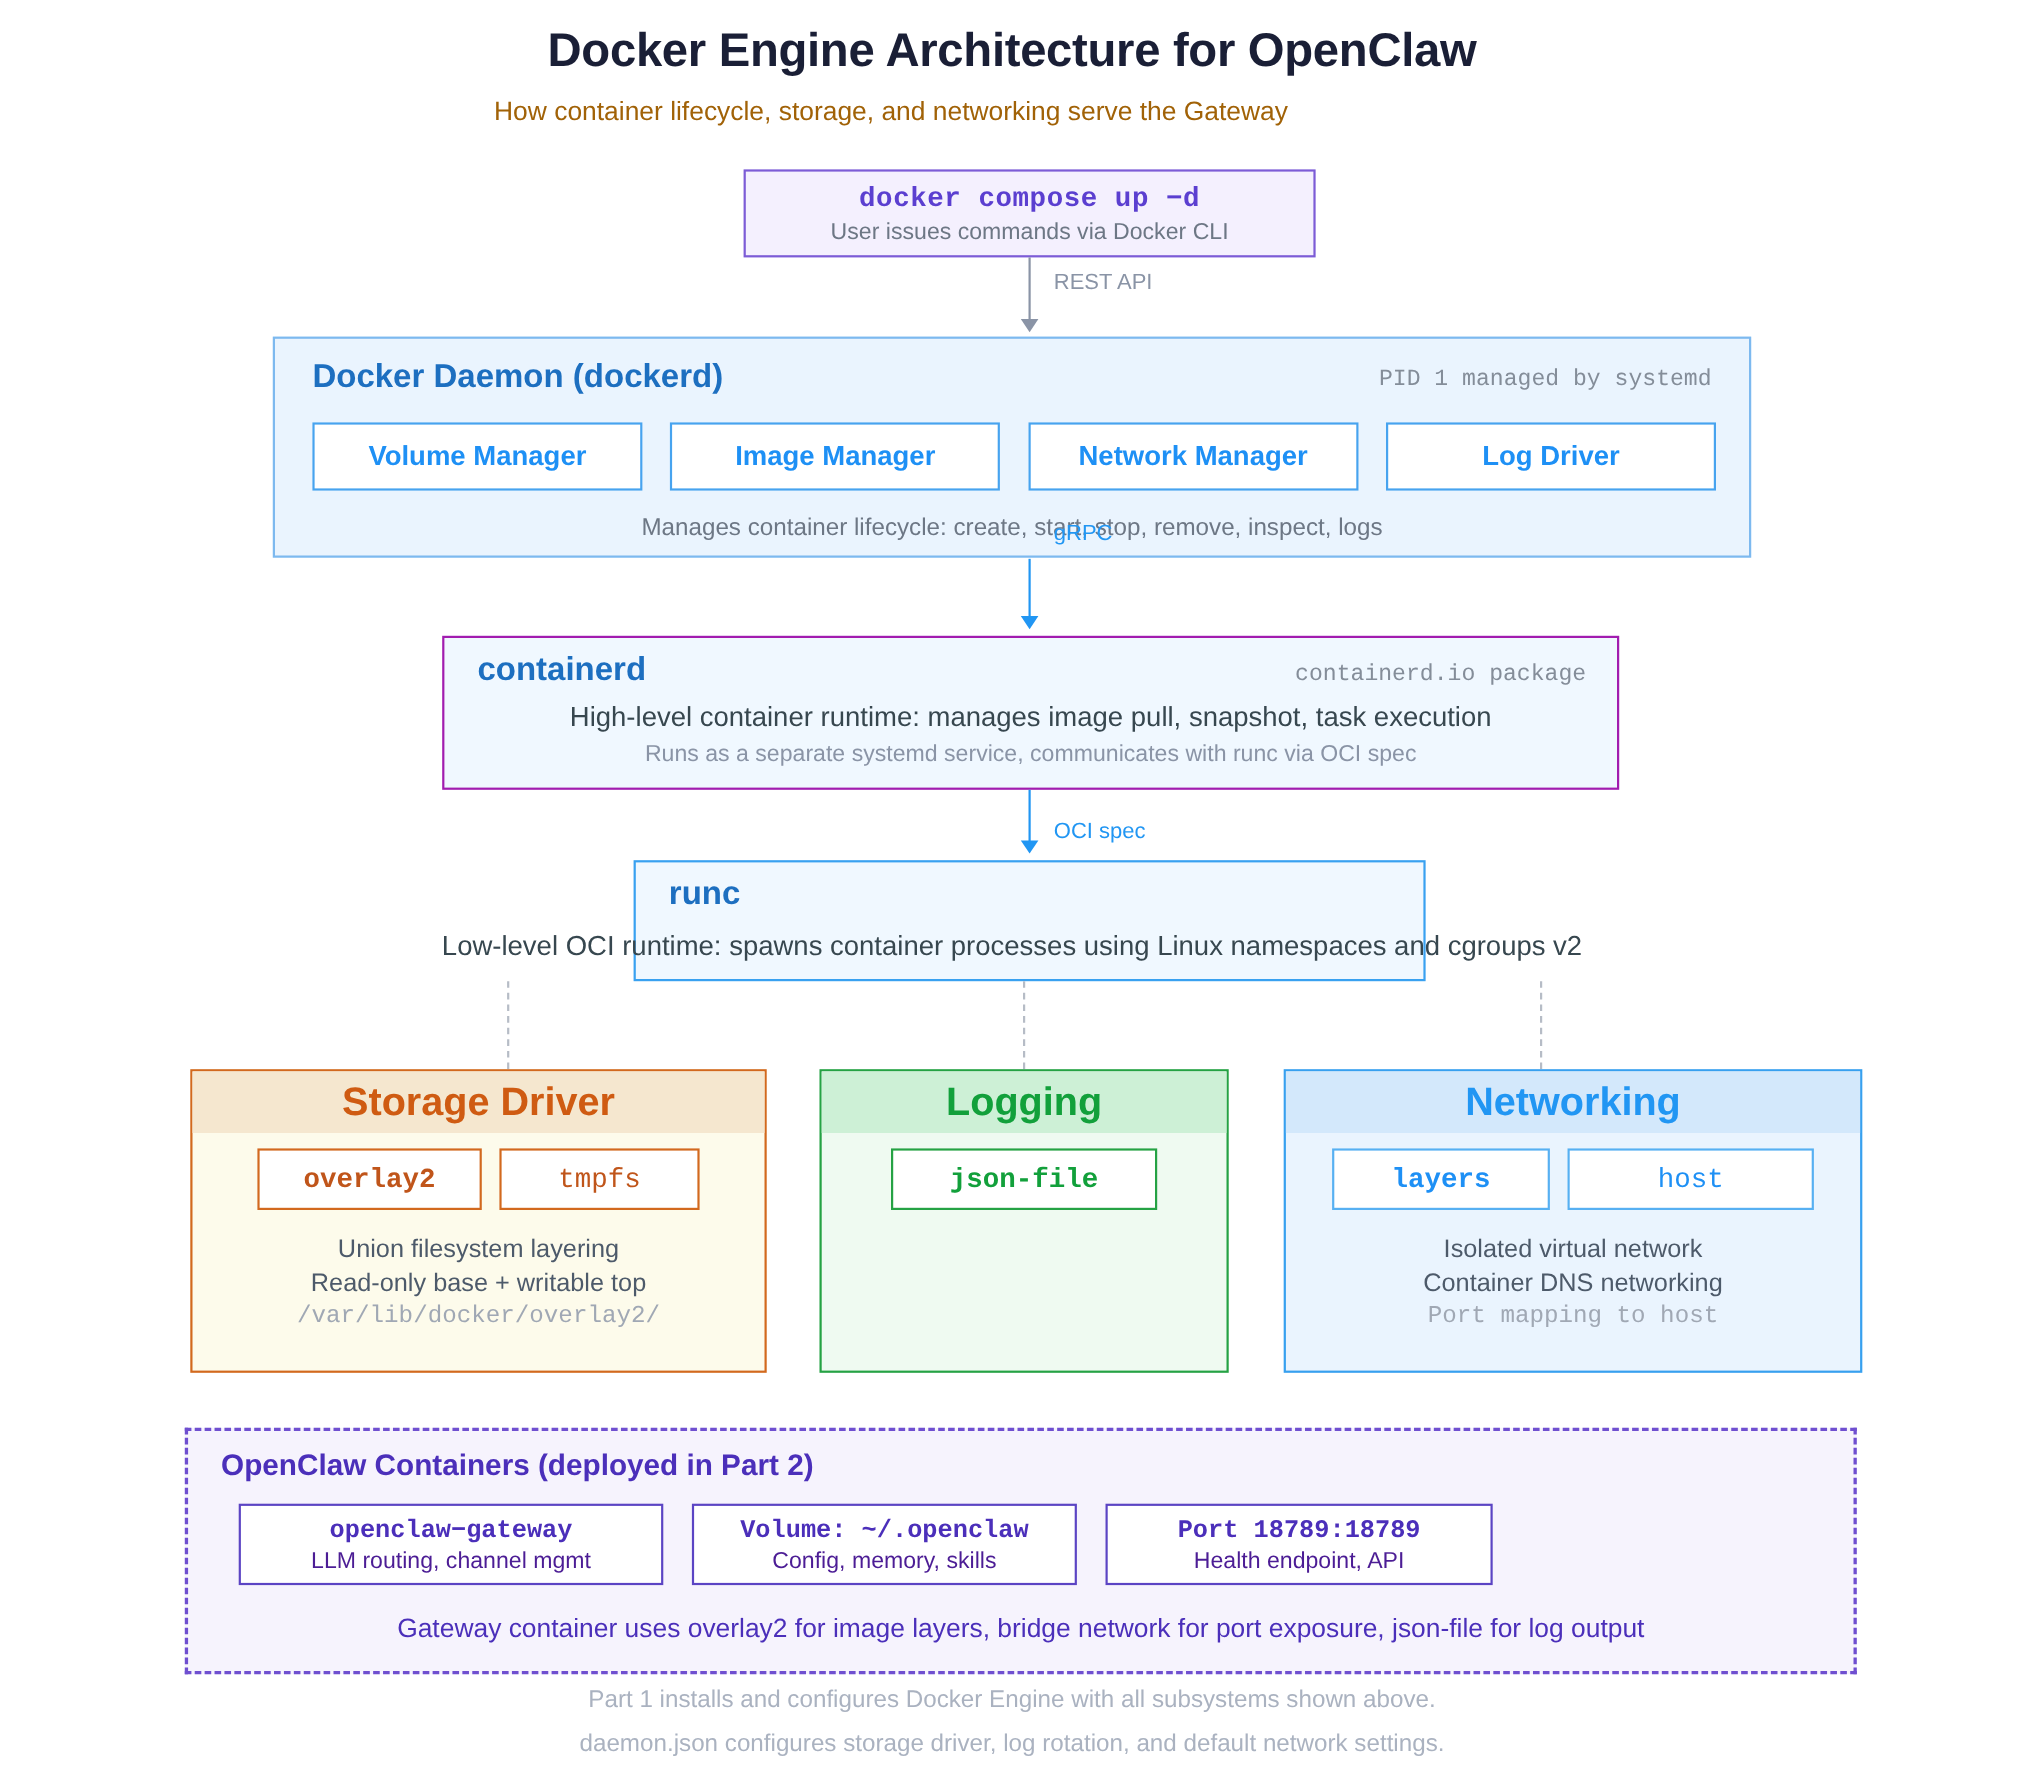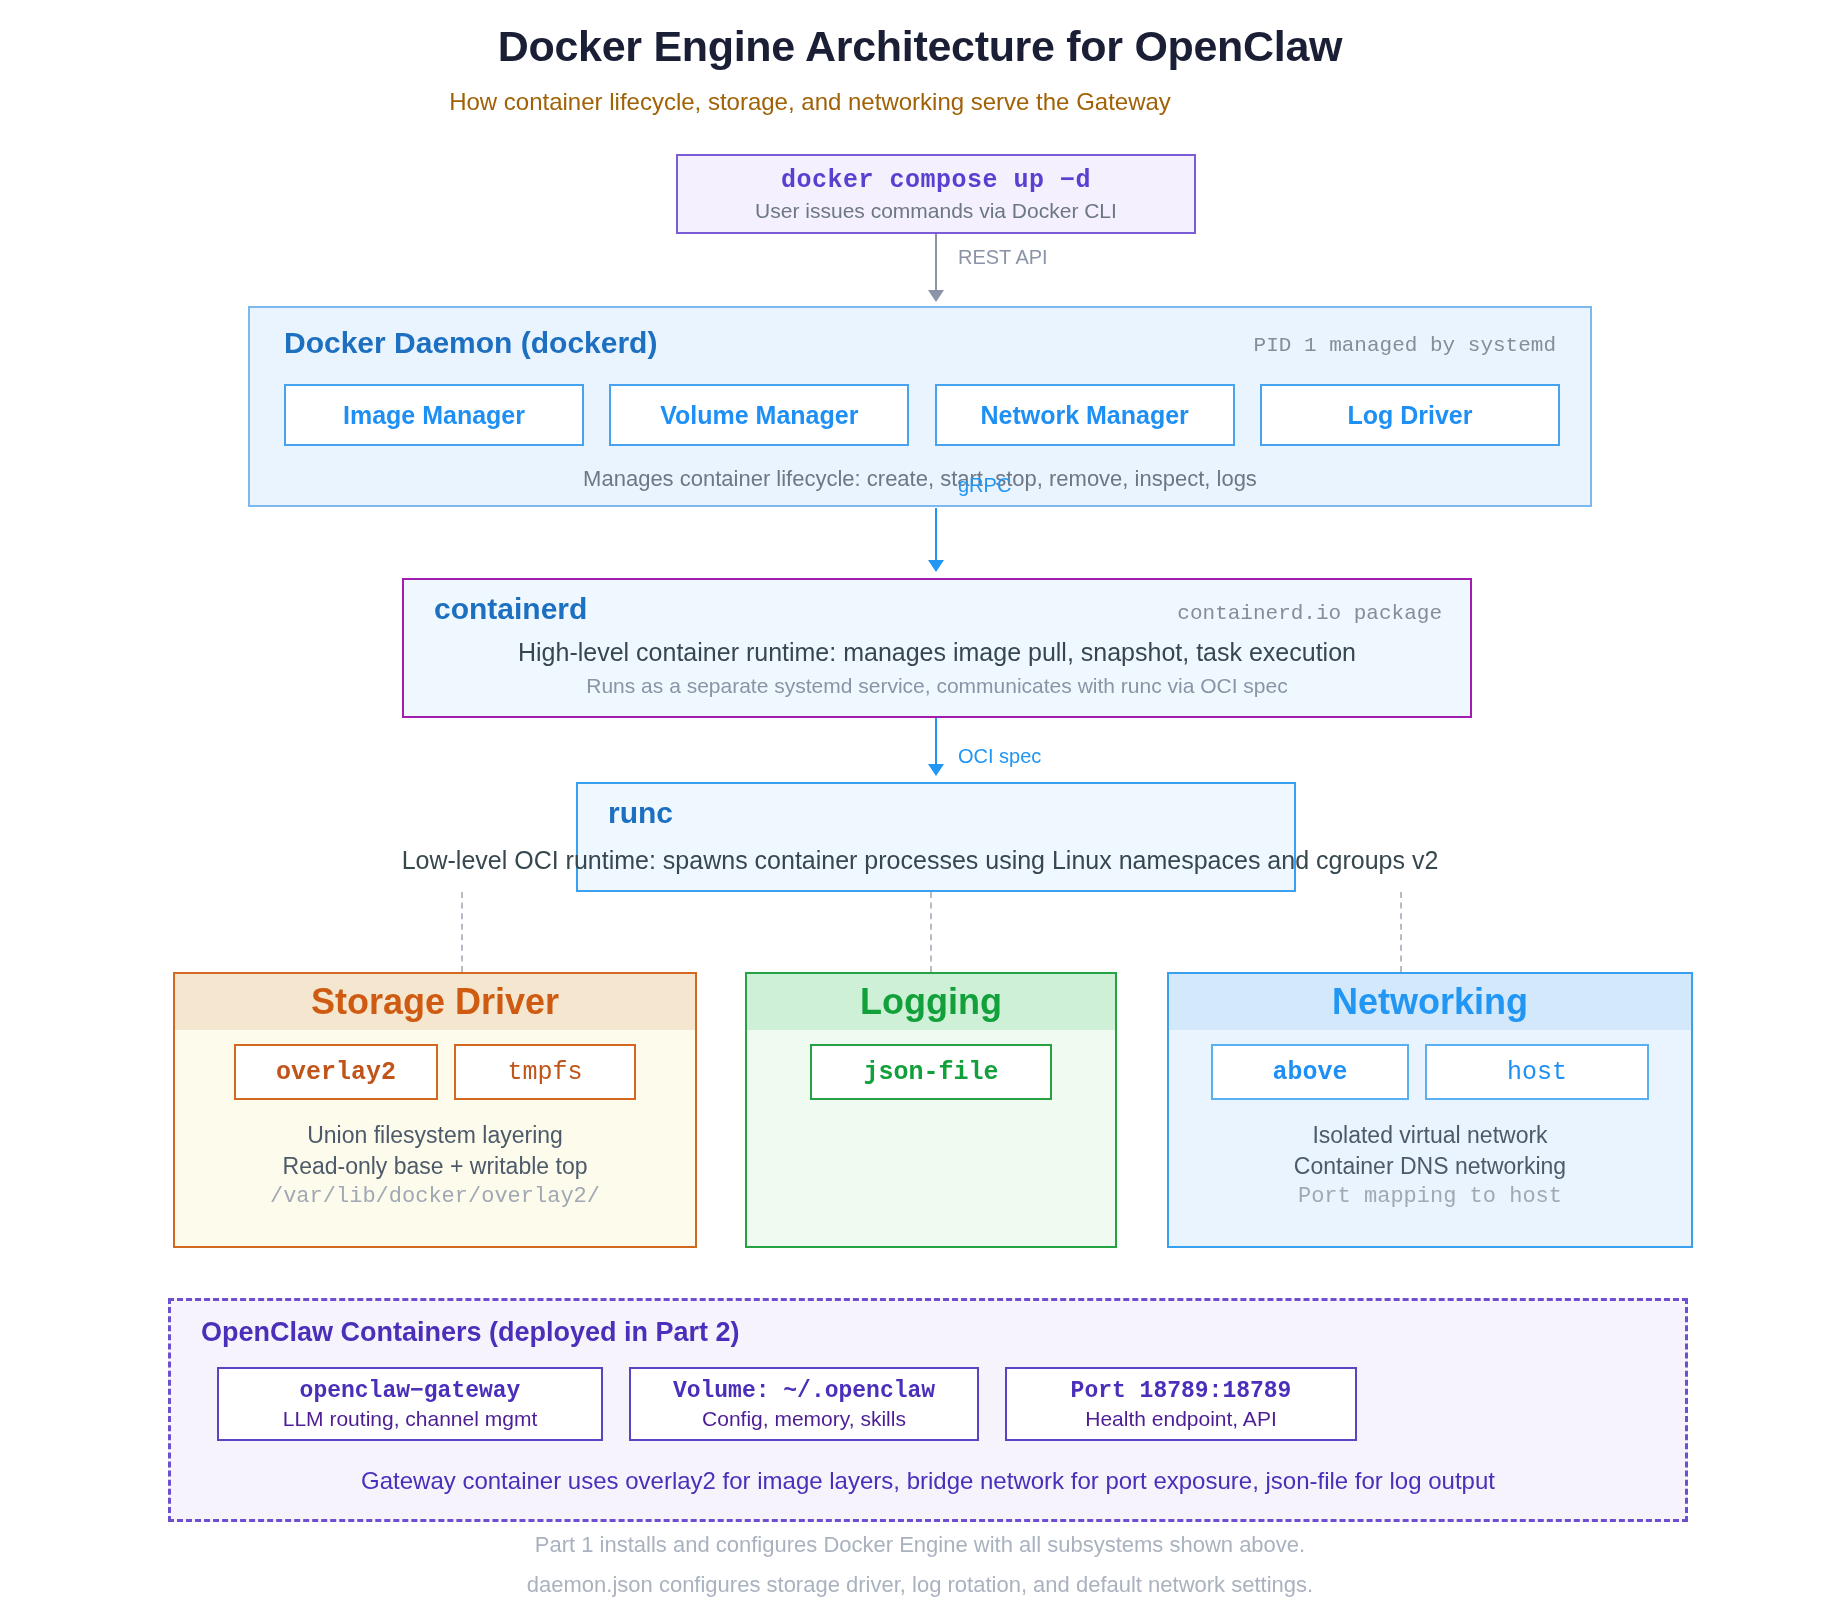--- a/index.html
+++ b/index.html
@@ -162,22 +162,22 @@
 </div>
 
 <div class="vline" style="left:935px;top:234px;height:58px;"></div>
 <div class="arrowhead" style="left:928px;top:290px;"></div>
 <div class="edge-label" style="left:958px;top:246px;">REST API</div>
 
 <div id="daemon-box">
   <div id="daemon-title">Docker Daemon (dockerd)</div>
   <div id="daemon-note" class="mono">PID 1 managed by systemd</div>
   <div id="daemon-components">
+    <div class="comp">Volume Manager</div>
     <div class="comp">Image Manager</div>
-    <div class="comp">Volume Manager</div>
     <div class="comp">Network Manager</div>
     <div class="comp">Log Driver</div>
   </div>
   <div id="daemon-desc">Manages container lifecycle: create, start, stop, remove, inspect, logs</div>
 </div>
 
 <div class="vline blue" style="left:935px;top:508px;height:54px;"></div>
 <div class="arrowhead blue" style="left:928px;top:560px;"></div>
 <div class="edge-label blue" style="left:958px;top:474px;">gRPC</div>
 
@@ -217,21 +217,21 @@
 <div class="panel" id="panel-logging">
   <div class="panel-head">Logging</div>
   <div class="chips">
     <div class="chip c0 bold">json-file</div>
   </div>
 </div>
 
 <div class="panel" id="panel-networking">
   <div class="panel-head">Networking</div>
   <div class="chips">
-    <div class="chip c0 bold">above</div>
+    <div class="chip c0 bold">layers</div>
     <div class="chip c1">host</div>
   </div>
   <div class="lines">
     <div class="l1">Isolated virtual network</div>
     <div class="l2">Container DNS networking</div>
     <div class="l3">Port mapping to host</div>
   </div>
 </div>
 
 <div id="openclaw-box">

